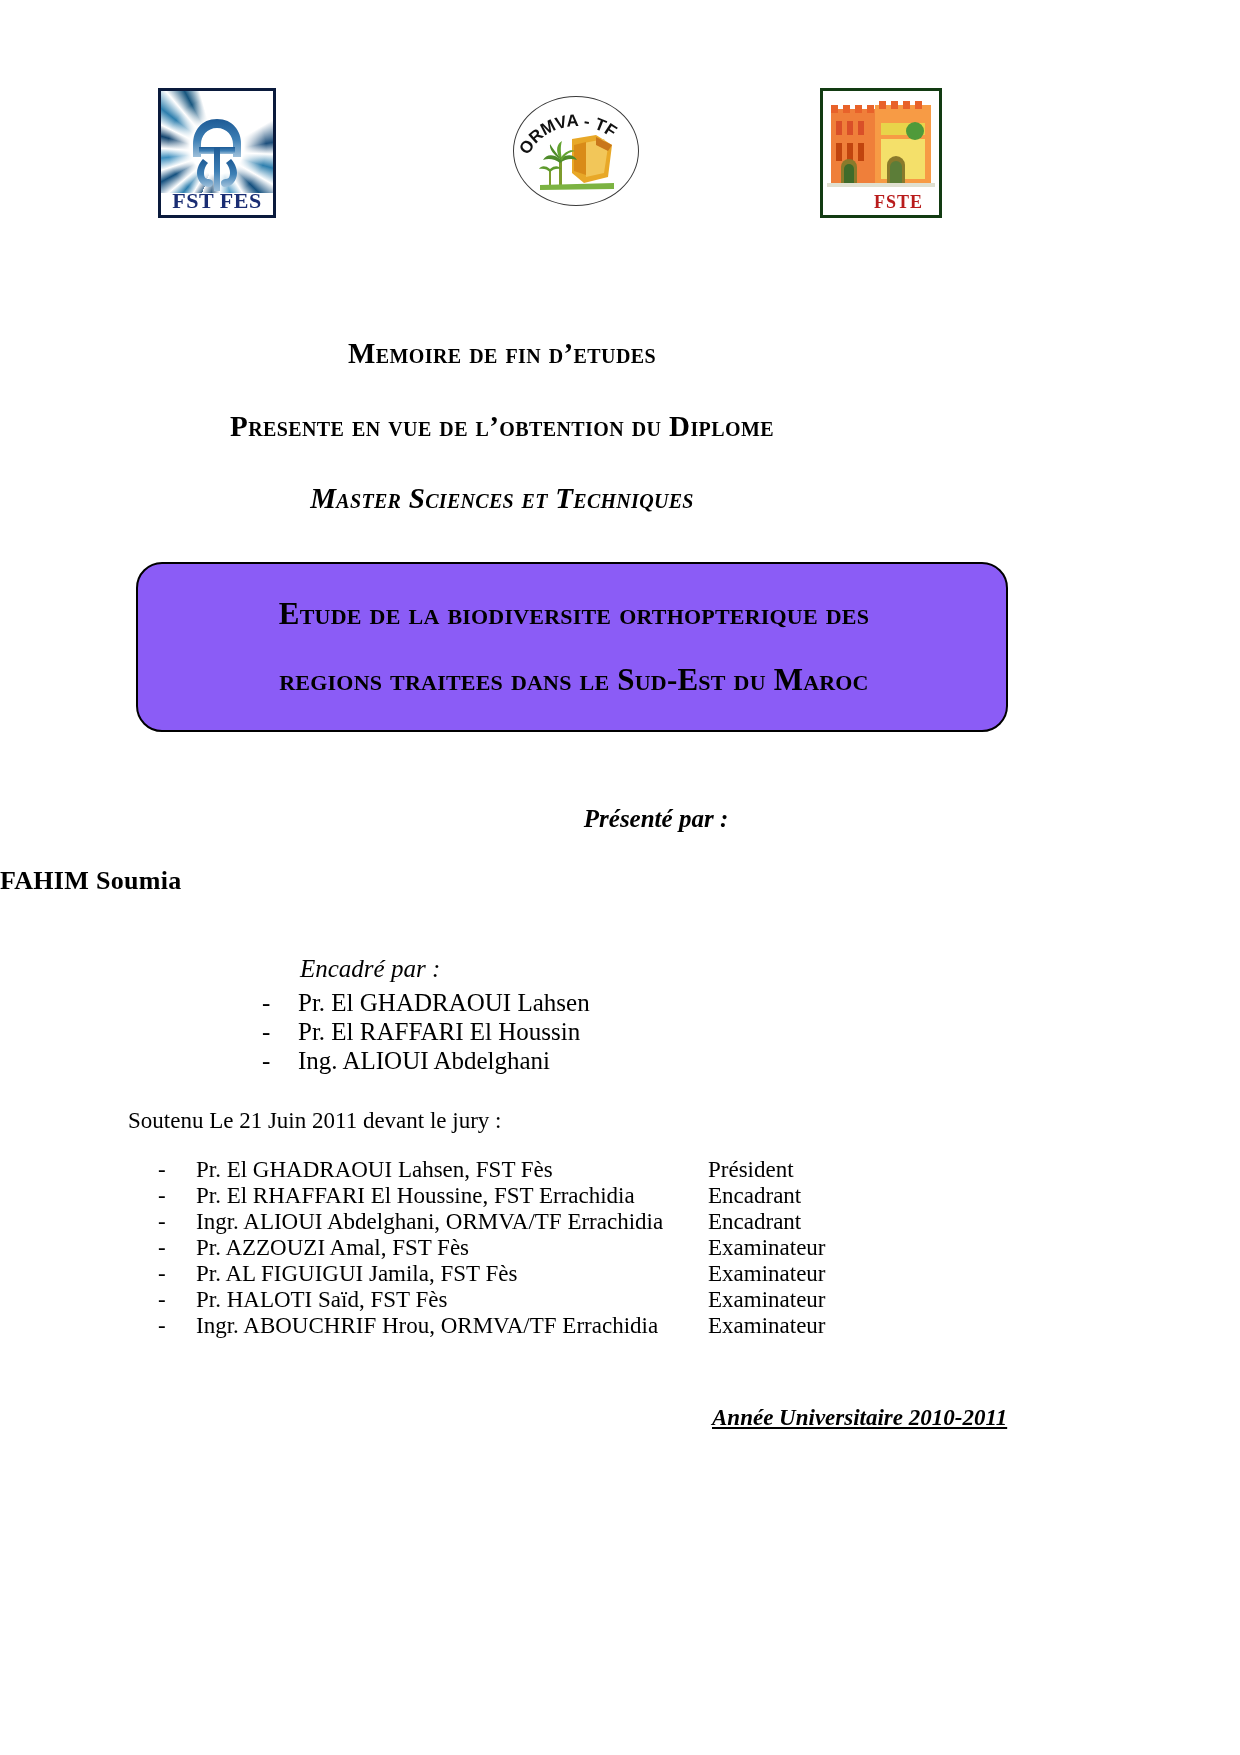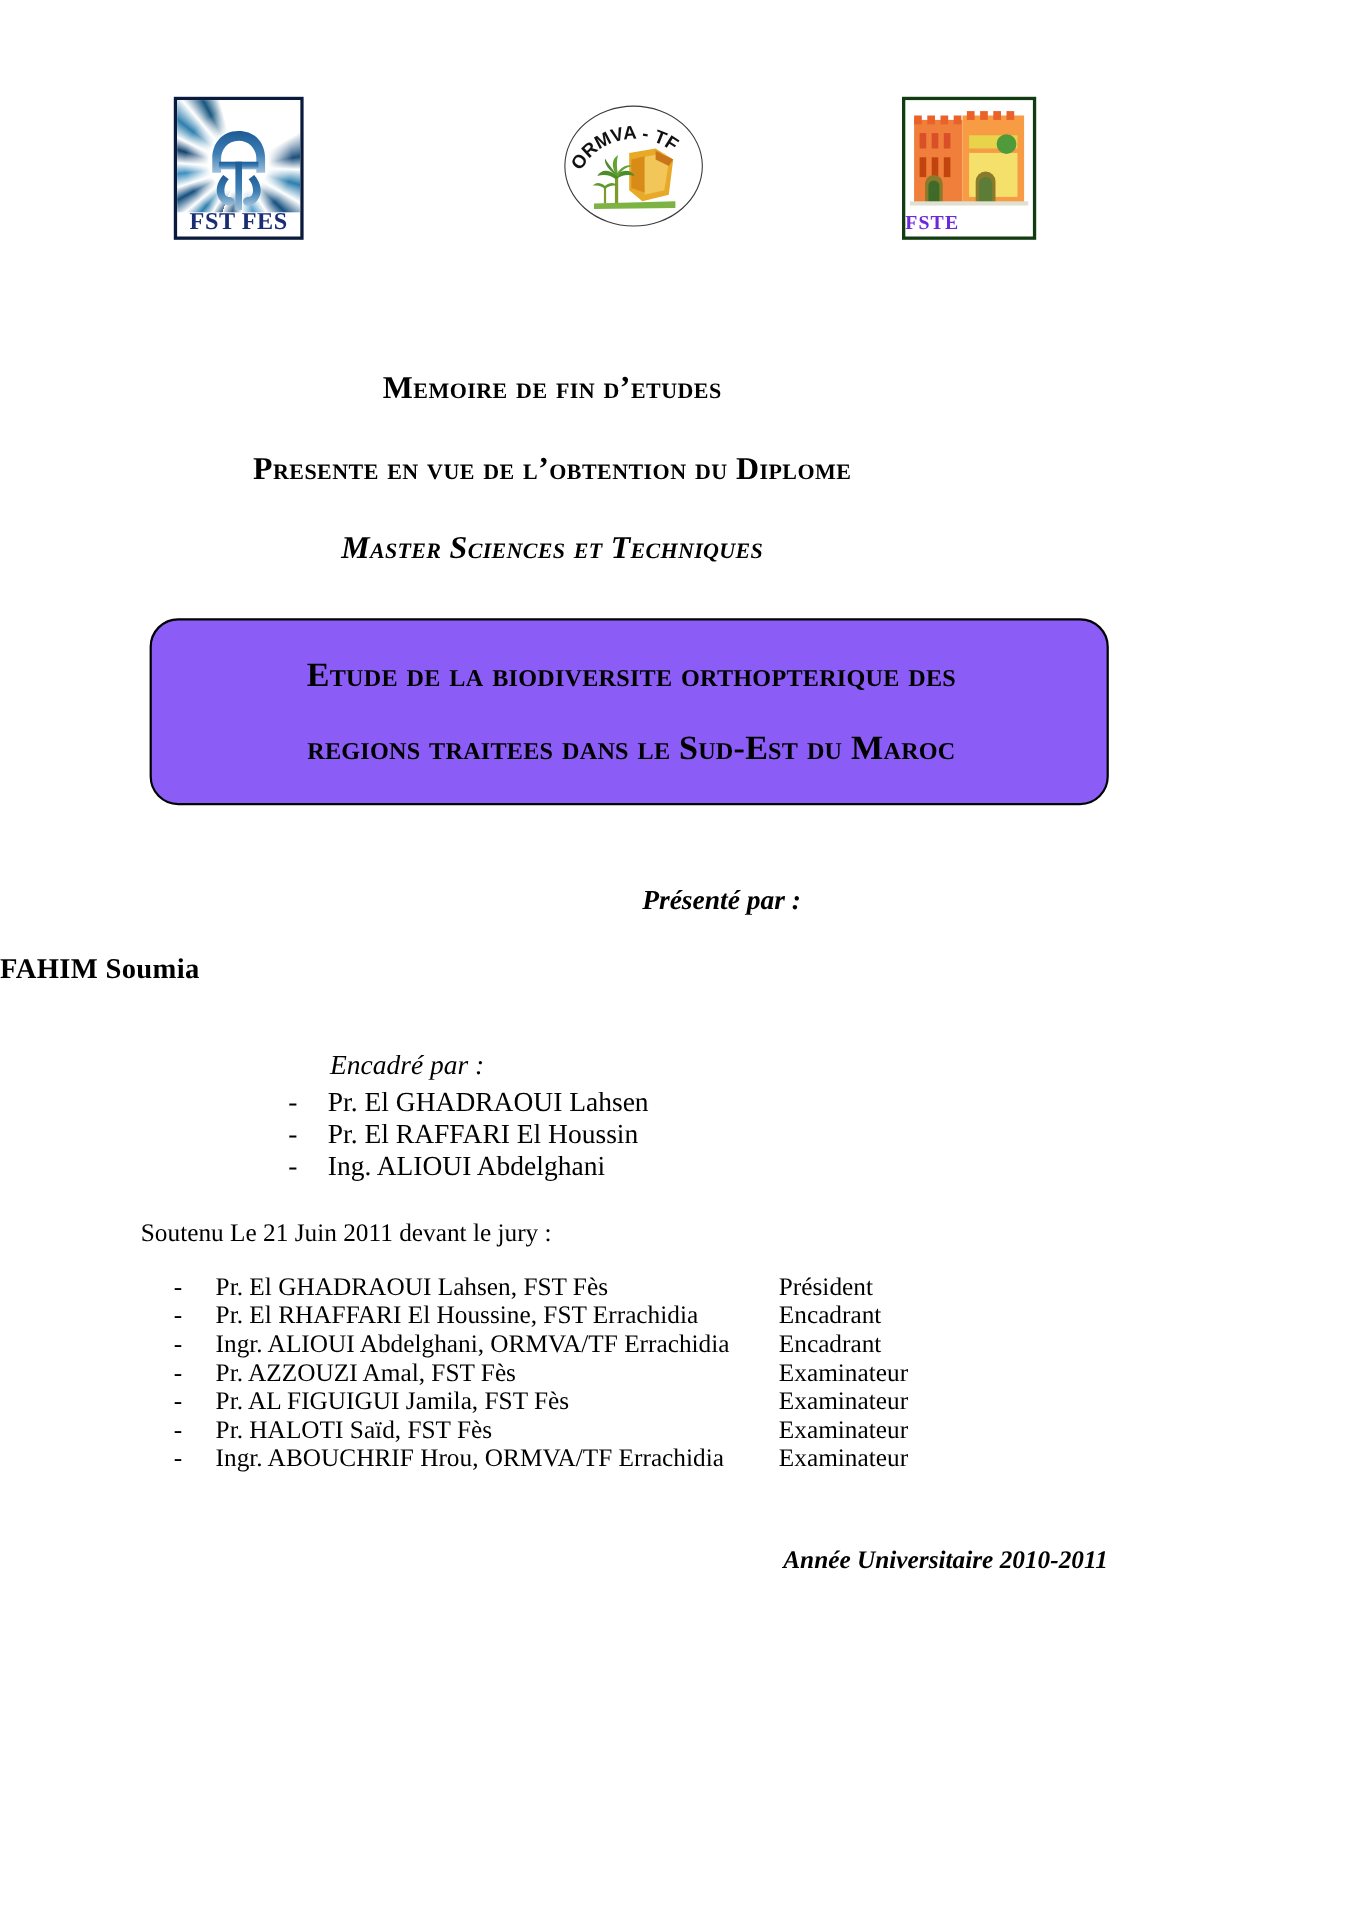--- a/index.html
+++ b/index.html
@@ -129,26 +129,27 @@
     left: 4px;
     top: 4px;
     width: 108px;
     height: 92px;
   }
   .fste-label {
     position: absolute;
     left: 0;
     right: 0;
     bottom: 2px;
-    text-align: left;
+    text-align: center;
     font-family: "Liberation Serif", serif;
     font-weight: bold;
     font-size: 18px;
     letter-spacing: 1px;
-    color: #6d28d9;
+    color: #b91c1c;
+    padding-left: 35px;
   }
 
   .head-line {
     position: absolute;
     left: 0;
     width: 1004px;
     text-align: center;
     font-family: "Liberation Serif", serif;
     font-weight: bold;
     color: #000000;
@@ -279,20 +280,21 @@
 
   
   .academic-year {
     position: absolute;
     left: 712px;
     top: 1405px;
     font-family: "Liberation Serif", serif;
     font-style: italic;
     font-weight: bold;
     font-size: 23px;
+    text-decoration: underline;
   }
 </style>
 </head>
 <body>
 
 <div class="page">
 
   <div class="logo-row">
 
     <div class="logo logo-fstfes">

